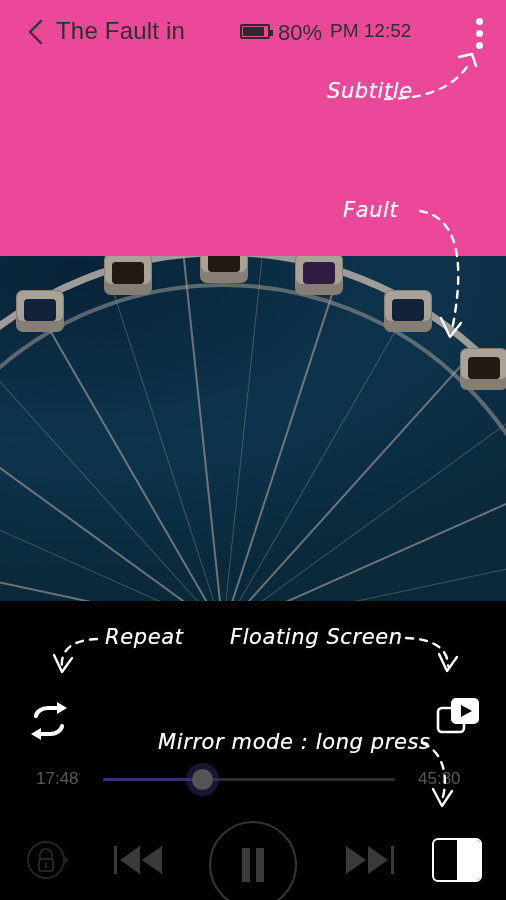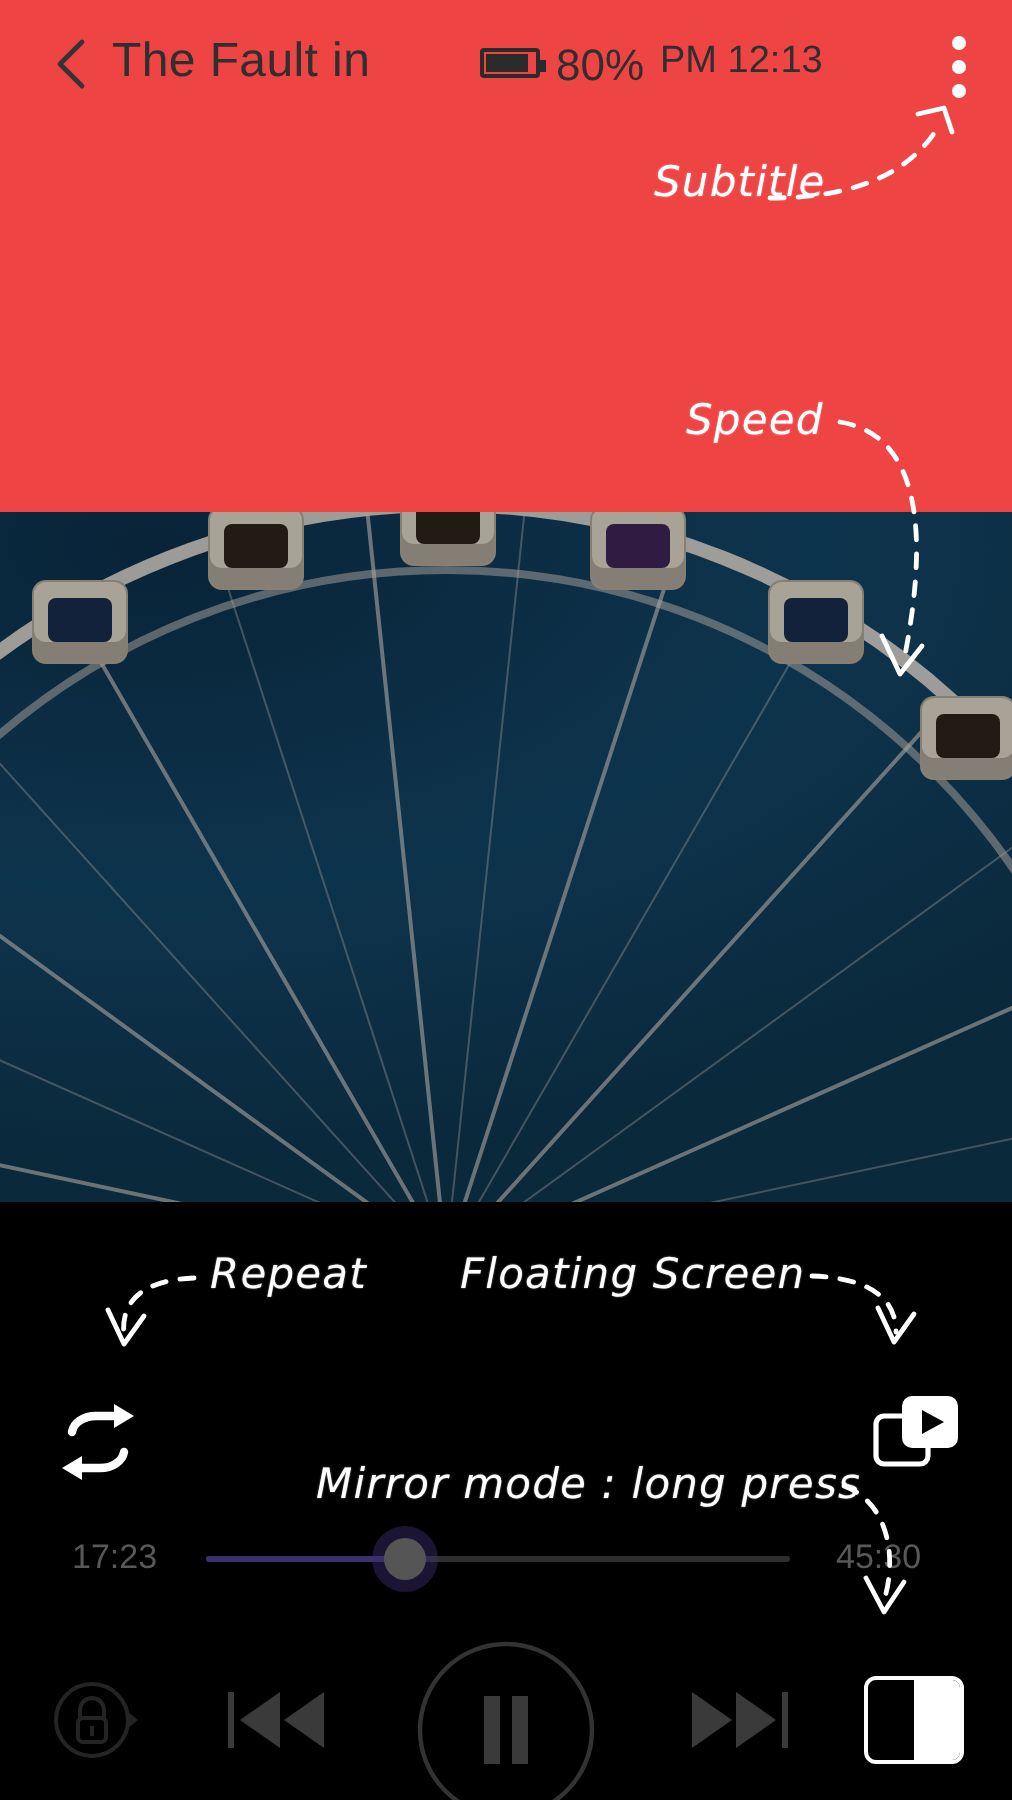--- a/index.html
+++ b/index.html
@@ -3,21 +3,21 @@
 <meta charset="utf-8">
 <title>Video Player</title>
 <style>
   html,body{margin:0;padding:0;background:#000;}
   body{
     width:506px;height:900px;overflow:hidden;position:relative;
     font-family:"Liberation Sans", sans-serif;
     background:#000;color:#fff;
     -webkit-font-smoothing:antialiased;
   }
-  .screen{position:absolute;inset:0;width:506px;height:900px;background:#ef4444;overflow:hidden;}
+  .screen{position:absolute;inset:0;width:506px;height:900px;background:#ec4899;overflow:hidden;}
 
   
   .topbar{position:absolute;left:0;top:0;width:506px;height:64px;}
   .back-icon{position:absolute;left:26px;top:18px;width:20px;height:28px;}
   .title{
     position:absolute;left:56px;top:17px;
     font-size:24px;color:#2f2f2f;letter-spacing:.2px;white-space:nowrap;
   }
   .battery{
     position:absolute;left:240px;top:24px;width:30px;height:15px;
@@ -126,21 +126,21 @@
         <polyline points="15,3 4,14 15,25" fill="none" stroke="#343434" stroke-width="2.4" stroke-linecap="round" stroke-linejoin="round"></polyline>
       </svg>
     </div>
 
     <div class="title">The Fault in</div>
 
     <div class="battery">
       <div class="battery-fill" style="width: 80%;"></div>
     </div>
     <div class="batt-pct">80%</div>
-    <div class="clock">PM 12:13</div>
+    <div class="clock">PM 12:52</div>
 
     <div class="menu-dots">
       <i></i>
       <i></i>
       <i></i>
     </div>
   </div>
 
   <div class="video">
     <div class="sky"></div>
@@ -192,21 +192,21 @@
 
       <div class="float-btn">
         <svg width="50" height="50" viewBox="0 0 50 50">
           <rect x="4" y="16" width="26" height="24" rx="4" fill="none" stroke="#fff" stroke-width="2.6"></rect>
           <rect x="17" y="6" width="28" height="26" rx="5" fill="#fff"></rect>
           <polygon points="27,13 38,19 27,25" fill="#000"></polygon>
         </svg>
       </div>
     </div>
 
-    <div class="time-left">17:23</div>
+    <div class="time-left">17:48</div>
     <div class="time-right">45:30</div>
 
     <div class="track" style="background: rgb(46, 46, 46);">
       <div class="track-fill" style="width: 34%; background: rgb(59, 47, 110);"></div>
       <div class="track-knob" style="left: 34%; background: rgb(85, 85, 85);"></div>
     </div>
 
     <div class="transport">
       <div class="lock-btn">
         <svg width="52" height="52" viewBox="0 0 52 52">
@@ -266,18 +266,18 @@
     <g fill="none" stroke="#ffffff" stroke-width="2.4" stroke-linecap="round" stroke-linejoin="round">
       <polyline points="459,57 472,54 476,66"></polyline>
       <polyline points="441,318 450,337 461,323"></polyline>
       <polyline points="54,655 62,672 72,658"></polyline>
       <polyline points="439,654 447,671 457,657"></polyline>
       <polyline points="433,789 442,806 452,791"></polyline>
     </g>
   </svg>
 
   <div class="ann ann-subtitle">Subtitle</div>
-  <div class="ann ann-speed">Speed</div>
+  <div class="ann ann-speed">Fault</div>
   <div class="ann ann-repeat">Repeat</div>
   <div class="ann ann-floating">Floating Screen</div>
   <div class="ann ann-mirror">Mirror mode : long press</div>
 
 </div>
 
 </body></html>

